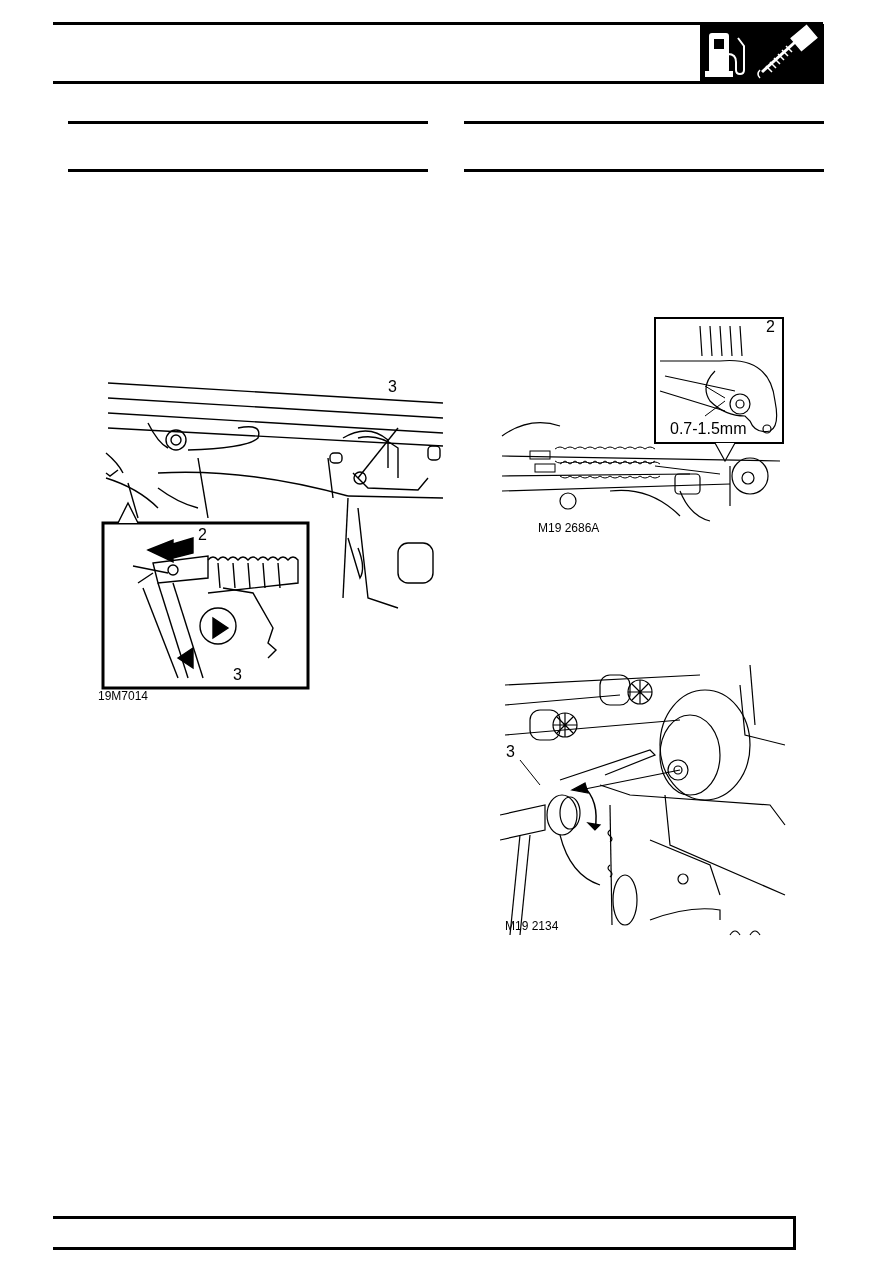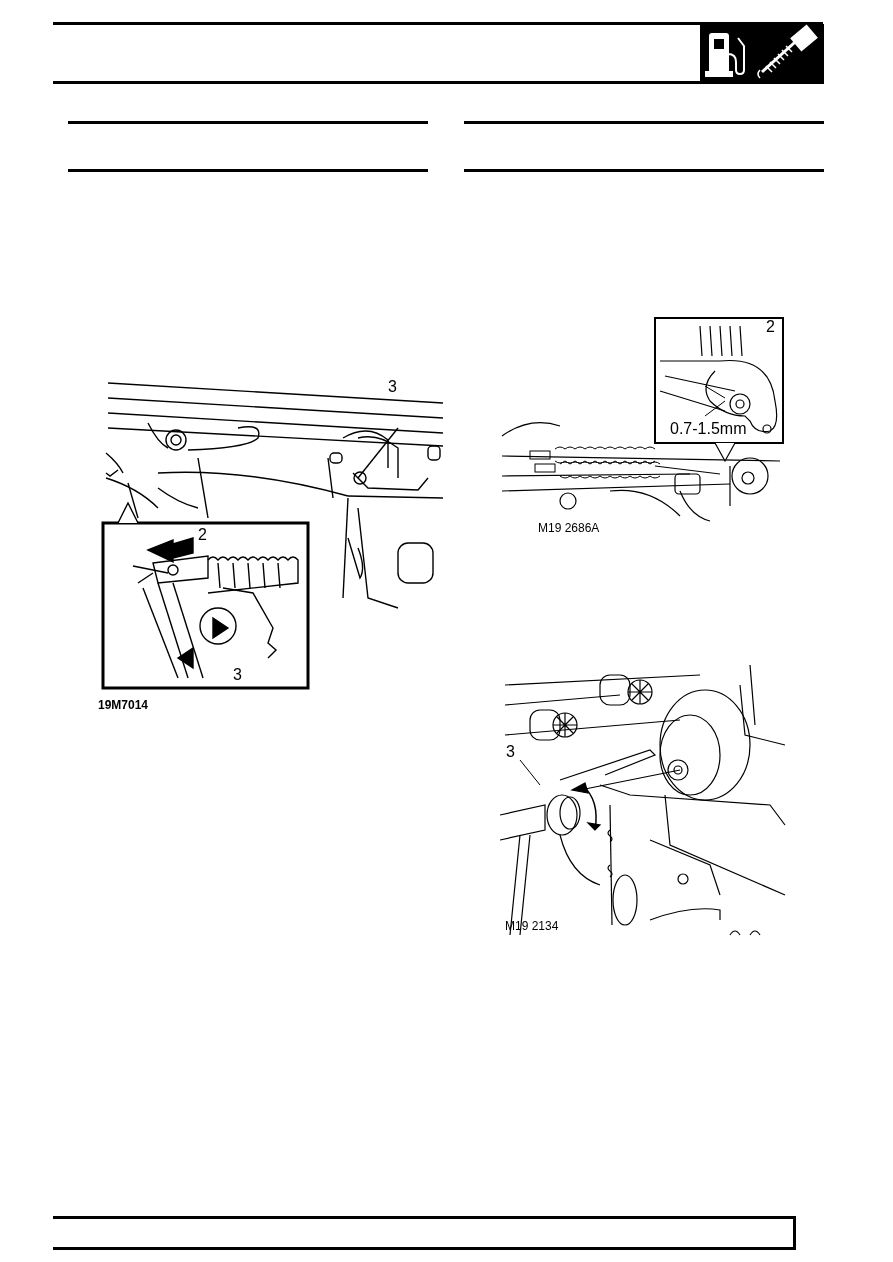--- a/index.html
+++ b/index.html
@@ -98,21 +98,21 @@
     <path d="M75 205 L105 300"></path>
     <path d="M45 210 L80 300"></path>
     <circle cx="120" cy="248" r="18"></circle>
     <path d="M125 210 L155 215 L175 250 L170 265 L178 272 L170 280"></path>
     <path d="M80 280 L95 270 L95 290 Z" fill="#000"></path>
     <path d="M130 250 L115 240 L115 260 Z" fill="#000"></path>
   </svg>
   <div class="callout" style="left:290px;top:0px;">3</div>
   <div class="callout" style="left:100px;top:148px;">2</div>
   <div class="callout" style="left:135px;top:288px;">3</div>
-  <div class="fig-label" style="left:0px;top:320px;font-weight:bold;">19M7014</div>
+  <div class="fig-label" style="left:0px;top:311px;">19M7014</div>
 </div>
 
 <div class="fig" style="left:500px;top:316px;width:290px;height:220px;">
   <svg width="290" height="220" viewBox="0 0 290 220" fill="none" stroke="#000" stroke-width="1.2">
     <path d="M2 120 Q30 100 60 110"></path>
     <path d="M2 140 L280 145"></path>
     <path d="M2 160 L190 158"></path>
     <path d="M2 175 L230 168"></path>
 
     <g stroke-width="1">

